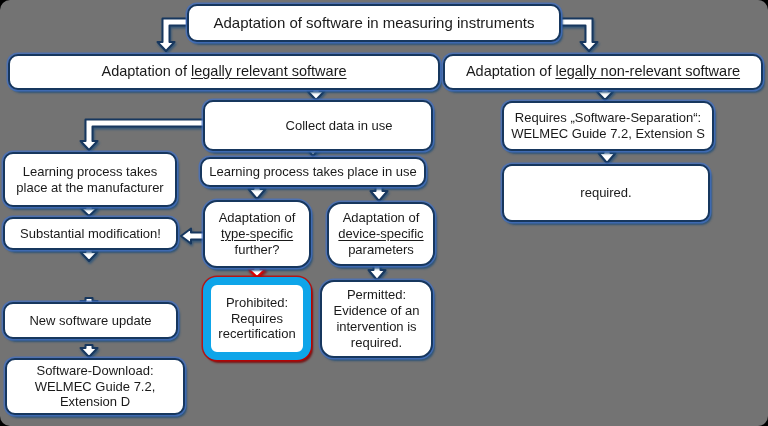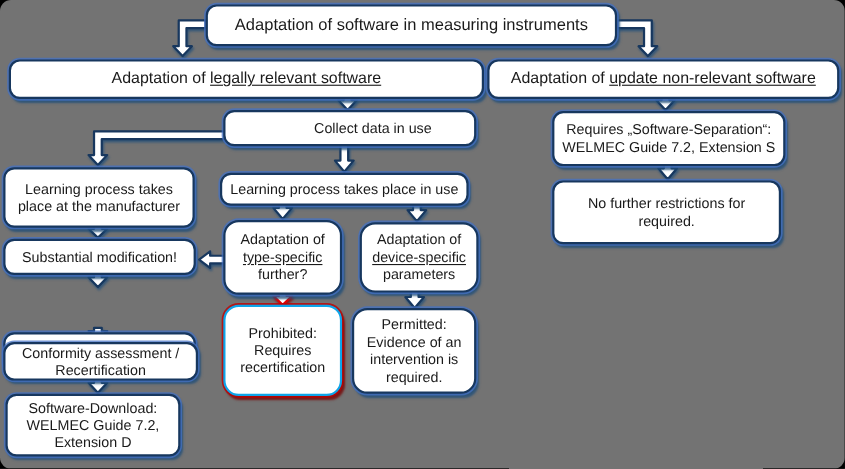--- a/index.html
+++ b/index.html
@@ -11,34 +11,34 @@
   .box{
     position:absolute;box-sizing:border-box;background:#fff;
     border:2px solid #17375e;border-radius:10px;
     display:flex;flex-direction:column;align-items:center;justify-content:center;
     text-align:center;font-size:13px;line-height:1.22;padding:2px;
     box-shadow:0 0 0 1.5px rgba(68,114,196,.75), 2px 3px 2px rgba(31,78,121,.8);
   }
   .box.hdr{font-size:14.5px;}
   .box.rad14{border-radius:14px;}
   .box.alert{
-    border:2px solid #0ea5e9;border-radius:14px;
+    border:8px solid #0ea5e9;border-radius:14px;
     box-shadow:0 0 0 1.5px rgba(192,0,0,.8), 2px 3px 2px rgba(120,0,0,.8);
   }
   .ln{display:block;white-space:nowrap;}
   .ul{text-decoration:underline;text-underline-offset:2px;text-align:center;}
   #n-title{left:187px;top:4px;width:374px;height:38px;font-size:15px;}
   #n-left-branch{left:8px;top:54px;width:432px;height:36px;}
   #n-right-branch{left:443px;top:54px;width:320px;height:36px;}
-  #n-collect{left:203px;top:100px;width:230px;height:33px;padding-left:44px;}
+  #n-collect{left:203px;top:100px;width:230px;height:51px;padding-left:44px;}
   #n-learn-man{left:3px;top:152px;width:174px;height:55px;}
   #n-substantial{left:3px;top:217px;width:175px;height:33px;}
   #n-new-update{left:3px;top:262px;width:175px;height:37px;margin-top:40px;}
   #n-conformity{left:3px;top:311px;width:177px;height:35px;}
-  #n-download{left:5px;top:358px;width:159px;height:57px;}
+  #n-download{left:5px;top:358px;width:180px;height:57px;}
   #n-learn-use{left:200px;top:157px;width:226px;height:30px;}
   #n-type-specific{left:203px;top:200px;width:108px;height:68px;}
   #n-device-specific{left:327px;top:202px;width:108px;height:64px;}
   #n-prohibited{left:203px;top:277px;width:108px;height:83px;}
   #n-permitted{left:320px;top:280px;width:113px;height:78px;}
   #n-separation{left:502px;top:101px;width:212px;height:50px;text-align:center;}
   #n-no-restrictions{left:502px;top:164px;width:208px;height:58px;}
   #arrows{position:absolute;left:0;top:0;width:768px;height:426px;pointer-events:none;}
   .arrow{
     fill:#fff;stroke:#17375e;stroke-width:2;stroke-linejoin:round;
@@ -72,44 +72,40 @@
 
   <div class="box" id="n-title">
     <span class="ln">Adaptation of software in measuring instruments</span>
   </div>
 
   <div class="box hdr" id="n-left-branch">
     <span class="ln"><span>Adaptation of </span><span class="ul">legally relevant software</span></span>
   </div>
 
   <div class="box hdr" id="n-right-branch">
-    <span class="ln"><span>Adaptation of </span><span class="ul">update non-relevant software</span></span>
+    <span class="ln"><span>Adaptation of </span><span class="ul">legally non-relevant software</span></span>
   </div>
 
   <div class="box" id="n-collect">
     <span class="ln">Collect data in use</span>
   </div>
 
   <div class="box" id="n-learn-man">
     <span class="ln">Learning process takes</span>
     <span class="ln">place at the manufacturer</span>
   </div>
 
   <div class="box" id="n-substantial">
     <span class="ln">Substantial modification!</span>
   </div>
 
   <div class="box" id="n-new-update">
     <span class="ln">New software update</span>
   </div>
 
-  <div class="box" id="n-conformity">
-    <span class="ln">Conformity assessment /</span>
-    <span class="ln">Recertification</span>
-  </div>
 
   <div class="box" id="n-download">
     <span class="ln">Software-Download:</span>
     <span class="ln">WELMEC Guide 7.2,</span>
     <span class="ln">Extension D</span>
   </div>
 
   <div class="box" id="n-learn-use">
     <span class="ln">Learning process takes place in use</span>
   </div>
@@ -138,17 +134,16 @@
     <span class="ln">intervention is</span>
     <span class="ln">required.</span>
   </div>
 
   <div class="box" id="n-separation">
     <span class="ln">Requires „Software-Separation“:</span>
     <span class="ln">WELMEC Guide 7.2, Extension S</span>
   </div>
 
   <div class="box" id="n-no-restrictions">
-    <span class="ln">No further restrictions for</span>
     <span class="ln">required.</span>
   </div>
 
 </div>
 
 </body></html>

